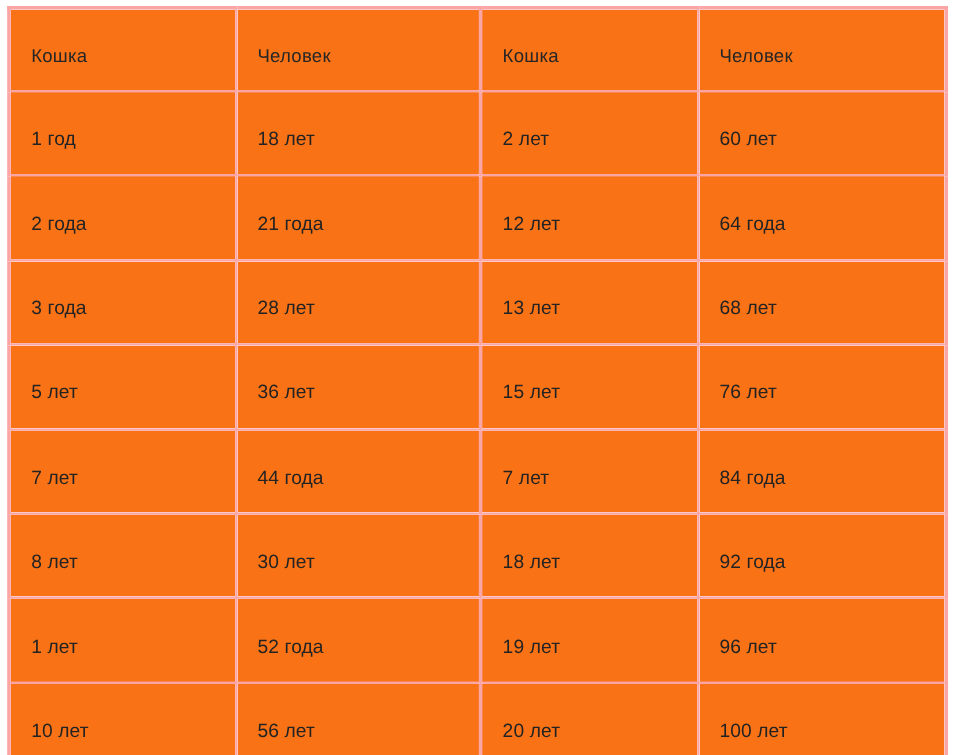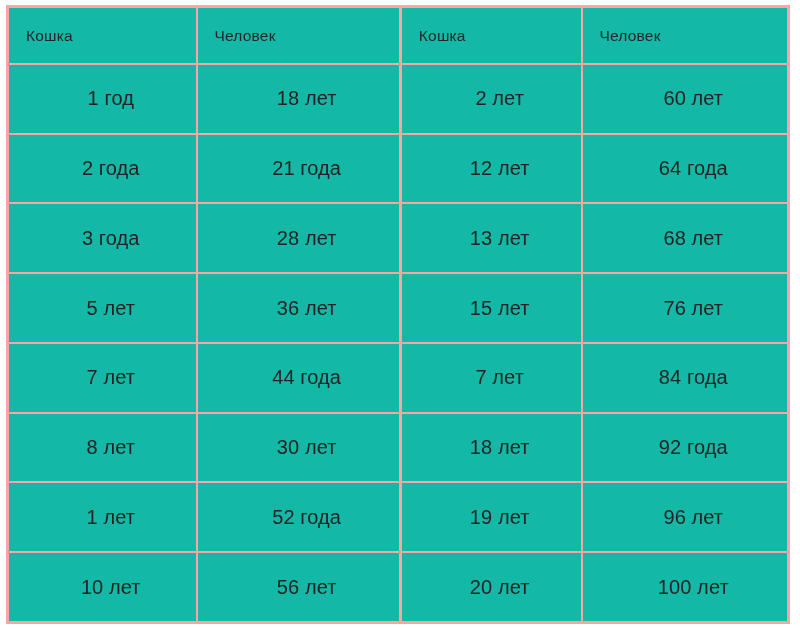--- a/index.html
+++ b/index.html
@@ -33,44 +33,43 @@
   }
 
   table.age-table col.c1 { width: 24.2%; }
   table.age-table col.c2 { width: 26.1%; }
   table.age-table col.c3 { width: 23.2%; }
   table.age-table col.c4 { width: 26.5%; }
 
   table.age-table th,
   table.age-table td {
     border: 2px solid #fca5a5;
-    padding: 0 0 0 17px;
+    padding: 12px 0 0 17px;
     text-align: left;
     vertical-align: middle;
     color: #2a2a2a;
-    background: #14b8a6;
+    background: #f97316;
     font-weight: 400;
     white-space: nowrap;
     overflow: hidden;
   }
 
   table.age-table thead th {
     height: 55px;
     font-size: 15.5px;
     letter-spacing: 0.2px;
     font-weight: 400;
     color: #262626;
   }
 
   table.age-table tbody td {
     height: 56.4px;
-    font-size: 20px;
+    font-size: 16px;
     letter-spacing: 0.1px;
     color: #232323;
-    text-align: center;
   }
 
   
   table.age-table {
     outline: none;
   }
   #age-table-wrapper {
     border: 0;
   }
   table.age-table tr > th:first-child,

